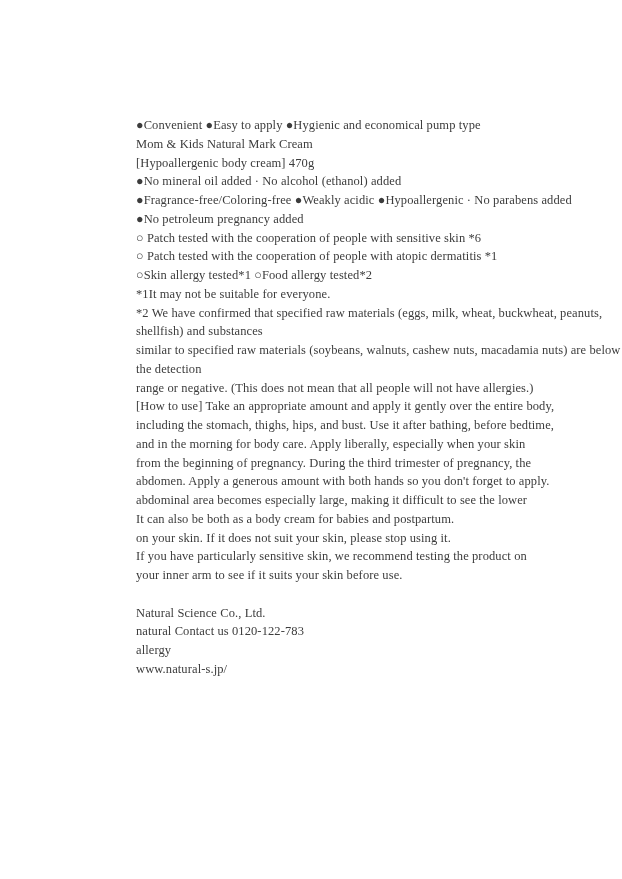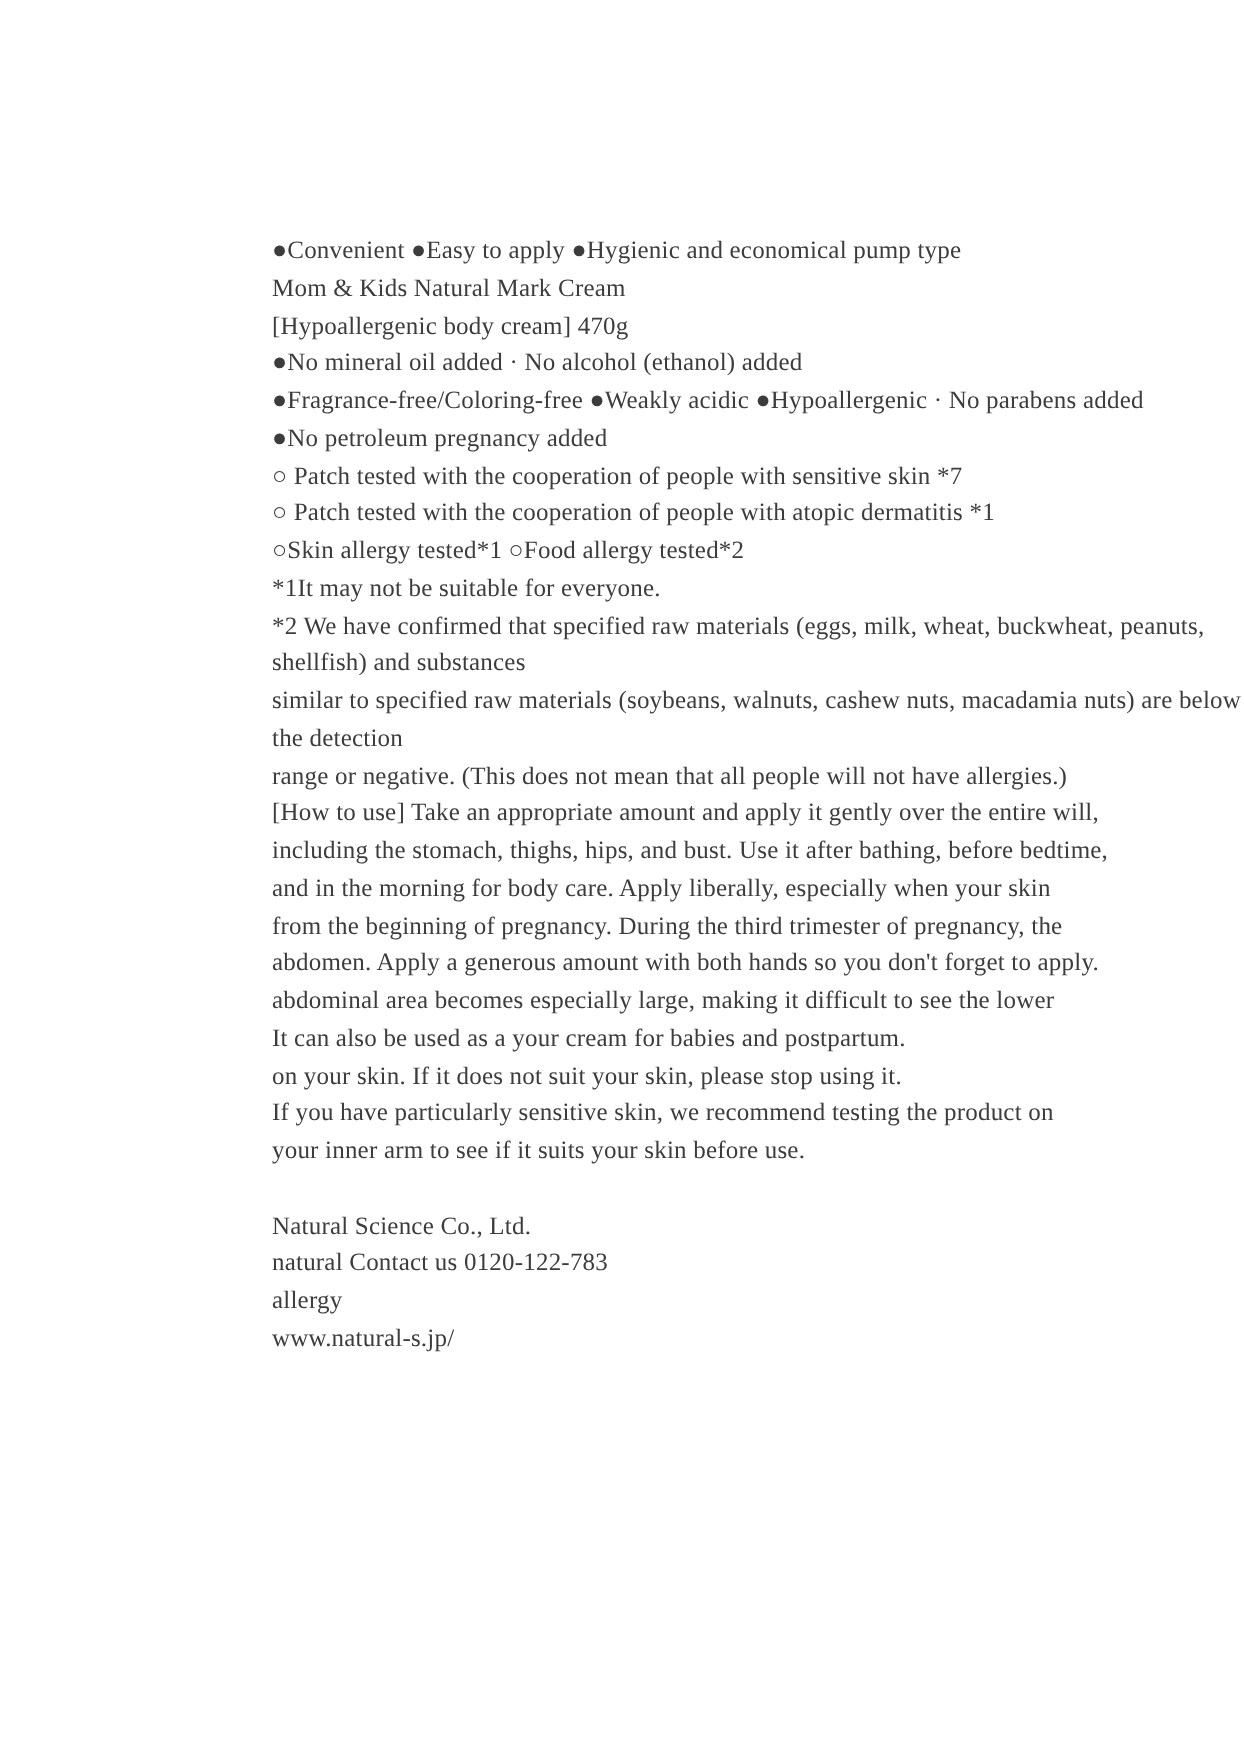--- a/index.html
+++ b/index.html
@@ -49,21 +49,21 @@
       <div class="line">
     <span>●No mineral oil added · No alcohol (ethanol) added</span>
   </div>
       <div class="line">
     <span>●Fragrance-free/Coloring-free ●Weakly acidic ●Hypoallergenic · No parabens added</span>
   </div>
       <div class="line">
     <span>●No petroleum pregnancy added</span>
   </div>
       <div class="line">
-    <span>○ Patch tested with the cooperation of people with sensitive skin *7</span>
+    <span>○ Patch tested with the cooperation of people with sensitive skin *6</span>
   </div>
       <div class="line">
     <span>○ Patch tested with the cooperation of people with atopic dermatitis *1</span>
   </div>
       <div class="line">
     <span>○Skin allergy tested*1 ○Food allergy tested*2</span>
   </div>
       <div class="line">
     <span>*1It may not be suitable for everyone.</span>
   </div>
@@ -76,39 +76,39 @@
       <div class="line">
     <span>similar to specified raw materials (soybeans, walnuts, cashew nuts, macadamia nuts) are below</span>
   </div>
       <div class="line">
     <span>the detection</span>
   </div>
       <div class="line">
     <span>range or negative. (This does not mean that all people will not have allergies.)</span>
   </div>
       <div class="line">
-    <span>[How to use] Take an appropriate amount and apply it gently over the entire will,</span>
+    <span>[How to use] Take an appropriate amount and apply it gently over the entire body,</span>
   </div>
       <div class="line">
     <span>including the stomach, thighs, hips, and bust. Use it after bathing, before bedtime,</span>
   </div>
       <div class="line">
     <span>and in the morning for body care. Apply liberally, especially when your skin</span>
   </div>
       <div class="line">
     <span>from the beginning of pregnancy. During the third trimester of pregnancy, the</span>
   </div>
       <div class="line">
     <span>abdomen. Apply a generous amount with both hands so you don't forget to apply.</span>
   </div>
       <div class="line">
     <span>abdominal area becomes especially large, making it difficult to see the lower</span>
   </div>
       <div class="line">
-    <span>It can also be used as a your cream for babies and postpartum.</span>
+    <span>It can also be both as a body cream for babies and postpartum.</span>
   </div>
       <div class="line">
     <span>on your skin. If it does not suit your skin, please stop using it.</span>
   </div>
       <div class="line">
     <span>If you have particularly sensitive skin, we recommend testing the product on</span>
   </div>
       <div class="line">
     <span>your inner arm to see if it suits your skin before use.</span>
   </div>

